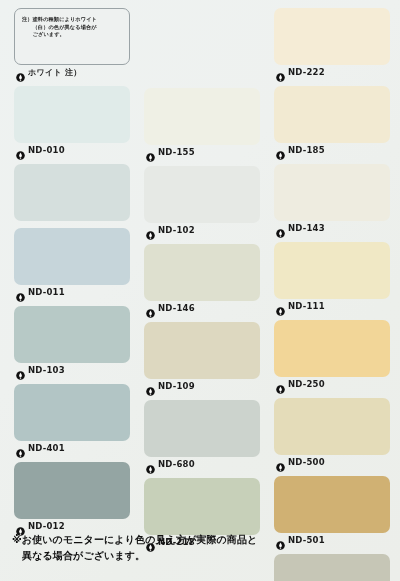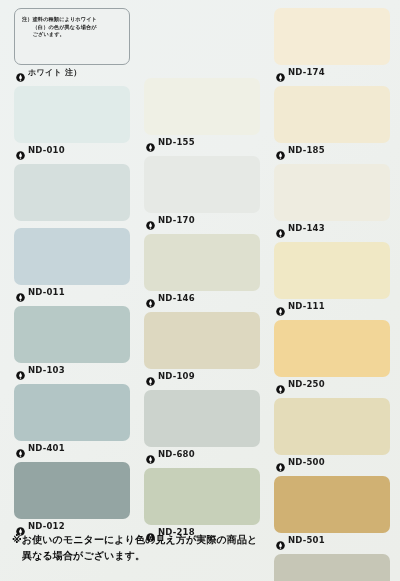--- a/index.html
+++ b/index.html
@@ -18,21 +18,21 @@
     position: relative;
     width: 400px;
     height: 581px;
     background: linear-gradient(135deg, #eef2f1 0%, #eef1ef 40%, #ecefeb 70%, #eceeea 100%);
   }
   .column {
     position: absolute;
     width: 116px;
   }
   .col-left  { left: 14px;  top: 8px; }
-  .col-mid   { left: 144px; top: 78px; }
+  .col-mid   { left: 144px; top: 88px; }
   .col-right { left: 274px; top: 8px; }
 
   .cell {
     margin-bottom: 7px;
   }
   .swatch {
     width: 116px;
     height: 57px;
     border-radius: 7px;
     box-sizing: border-box;
@@ -183,21 +183,21 @@
         </div>
       </div>
       <div class="cell">
         <div class="swatch" style="background: rgb(230, 233, 229);"></div>
         <div class="label-row">
           <span class="bullet-icon"><svg viewBox="0 0 20 20" width="9" height="9">
               <circle cx="10" cy="10" r="9.5" fill="#111111"></circle>
               <path d="M10 3.2 C7.6 7.2 7.0 9.0 7.0 10.6 C7.0 12.6 8.3 13.9 10 13.9 C11.7 13.9 13.0 12.6 13.0 10.6 C13.0 9.0 12.4 7.2 10 3.2 Z" fill="#ffffff"></path>
               <rect x="8.6" y="14.6" width="2.8" height="2.6" fill="#ffffff"></rect>
             </svg></span>
-          <span class="label-text">ND-170</span>
+          <span class="label-text">ND-102</span>
         </div>
       </div>
       <div class="cell">
         <div class="swatch" style="background: rgb(222, 224, 207);"></div>
         <div class="label-row">
           <span class="bullet-icon"><svg viewBox="0 0 20 20" width="9" height="9">
               <circle cx="10" cy="10" r="9.5" fill="#111111"></circle>
               <path d="M10 3.2 C7.6 7.2 7.0 9.0 7.0 10.6 C7.0 12.6 8.3 13.9 10 13.9 C11.7 13.9 13.0 12.6 13.0 10.6 C13.0 9.0 12.4 7.2 10 3.2 Z" fill="#ffffff"></path>
               <rect x="8.6" y="14.6" width="2.8" height="2.6" fill="#ffffff"></rect>
             </svg></span>
@@ -240,21 +240,21 @@
     </div>
   <div class="column col-right">
       <div class="cell">
         <div class="swatch" style="background: rgb(245, 236, 214);"></div>
         <div class="label-row">
           <span class="bullet-icon"><svg viewBox="0 0 20 20" width="9" height="9">
               <circle cx="10" cy="10" r="9.5" fill="#111111"></circle>
               <path d="M10 3.2 C7.6 7.2 7.0 9.0 7.0 10.6 C7.0 12.6 8.3 13.9 10 13.9 C11.7 13.9 13.0 12.6 13.0 10.6 C13.0 9.0 12.4 7.2 10 3.2 Z" fill="#ffffff"></path>
               <rect x="8.6" y="14.6" width="2.8" height="2.6" fill="#ffffff"></rect>
             </svg></span>
-          <span class="label-text">ND-174</span>
+          <span class="label-text">ND-222</span>
         </div>
       </div>
       <div class="cell">
         <div class="swatch" style="background: rgb(242, 234, 210);"></div>
         <div class="label-row">
           <span class="bullet-icon"><svg viewBox="0 0 20 20" width="9" height="9">
               <circle cx="10" cy="10" r="9.5" fill="#111111"></circle>
               <path d="M10 3.2 C7.6 7.2 7.0 9.0 7.0 10.6 C7.0 12.6 8.3 13.9 10 13.9 C11.7 13.9 13.0 12.6 13.0 10.6 C13.0 9.0 12.4 7.2 10 3.2 Z" fill="#ffffff"></path>
               <rect x="8.6" y="14.6" width="2.8" height="2.6" fill="#ffffff"></rect>
             </svg></span>

